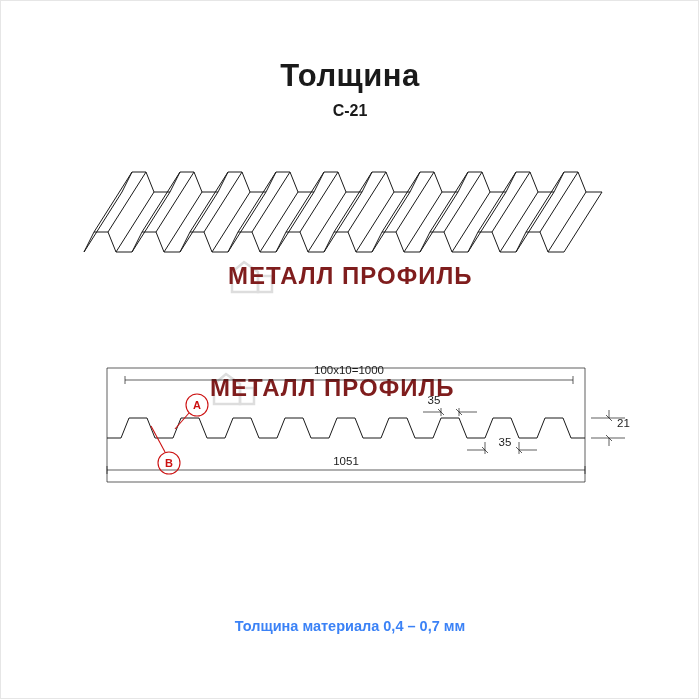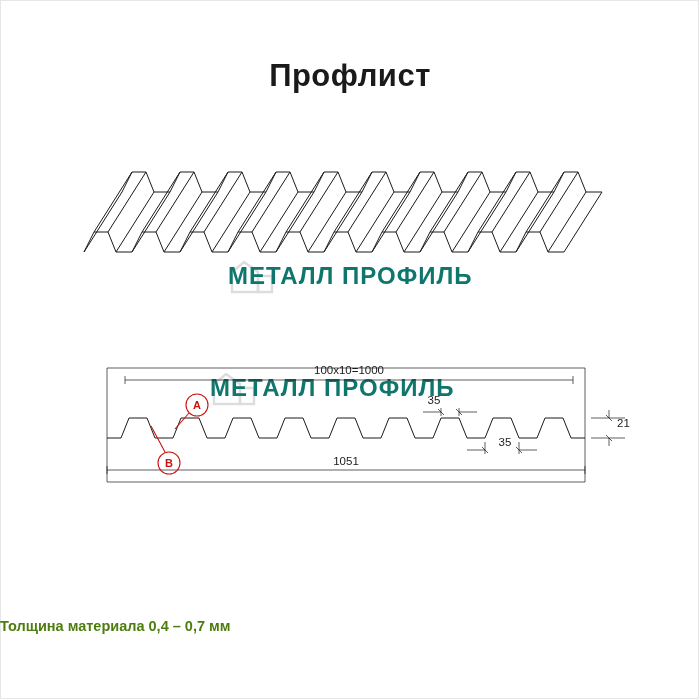--- a/index.html
+++ b/index.html
@@ -48,44 +48,45 @@
     text-align: center;
     font-size: 16px;
     font-weight: bold;
     color: #1a1a1a;
   }
   .footer-note {
     position: absolute;
     top: 618px;
     left: 0;
     width: 700px;
+    text-align: center;
     font-size: 14.5px;
     font-weight: bold;
-    color: #4d7c0f;
+    color: #3b82f6;
   }
   .iso-view {
     position: absolute;
     left: 80px;
     top: 150px;
     width: 545px;
     height: 140px;
   }
   .section-view {
     position: absolute;
     left: 85px;
     top: 350px;
     width: 560px;
     height: 150px;
     text-decoration: underline;
   }
   .wm {
     position: absolute;
     pointer-events: none;
     user-select: none;
-    color: #0f766e;
+    color: #7f1d1d;
     font-weight: bold;
     font-size: 24px;
     letter-spacing: 1px;
     white-space: nowrap;
   }
   .wm1 { left: 228px; top: 262px; }
   .wm2 { left: 210px; top: 374px; }
   .wm-icon {
     position: absolute;
     pointer-events: none;
@@ -97,21 +98,22 @@
   .red-text { fill: #cc1111; font-size: 11px; font-family: "Liberation Sans", sans-serif; font-weight: bold; }
   .dimtext { fill: #1a1a1a; font-size: 11.5px; font-family: "Liberation Sans", sans-serif; }
 </style>
 </head>
 <body>
 
 <div class="page">
 
   <div class="border-frame"></div>
 
-  <div class="title">Профлист</div>
+  <div class="title">Толщина</div>
+  <div class="subtitle">С-21</div>
 
   <svg class="wm-icon" style="left:228px; top:258px;" width="62" height="40" viewBox="0 0 62 40">
     <path d="M4 34 L4 14 L16 4 L30 14 L30 34 Z" fill="none" stroke="#dddddd" stroke-width="2.5"></path>
     <path d="M30 34 L30 18 L44 18 L44 34 Z" fill="none" stroke="#dddddd" stroke-width="2.5"></path>
   </svg>
   <div class="wm wm1">МЕТАЛЛ ПРОФИЛЬ</div>
 
   <svg class="wm-icon" style="left:210px; top:370px;" width="62" height="40" viewBox="0 0 62 40">
     <path d="M4 34 L4 14 L16 4 L30 14 L30 34 Z" fill="none" stroke="#dddddd" stroke-width="2.5"></path>
     <path d="M30 34 L30 18 L44 18 L44 34 Z" fill="none" stroke="#dddddd" stroke-width="2.5"></path>

